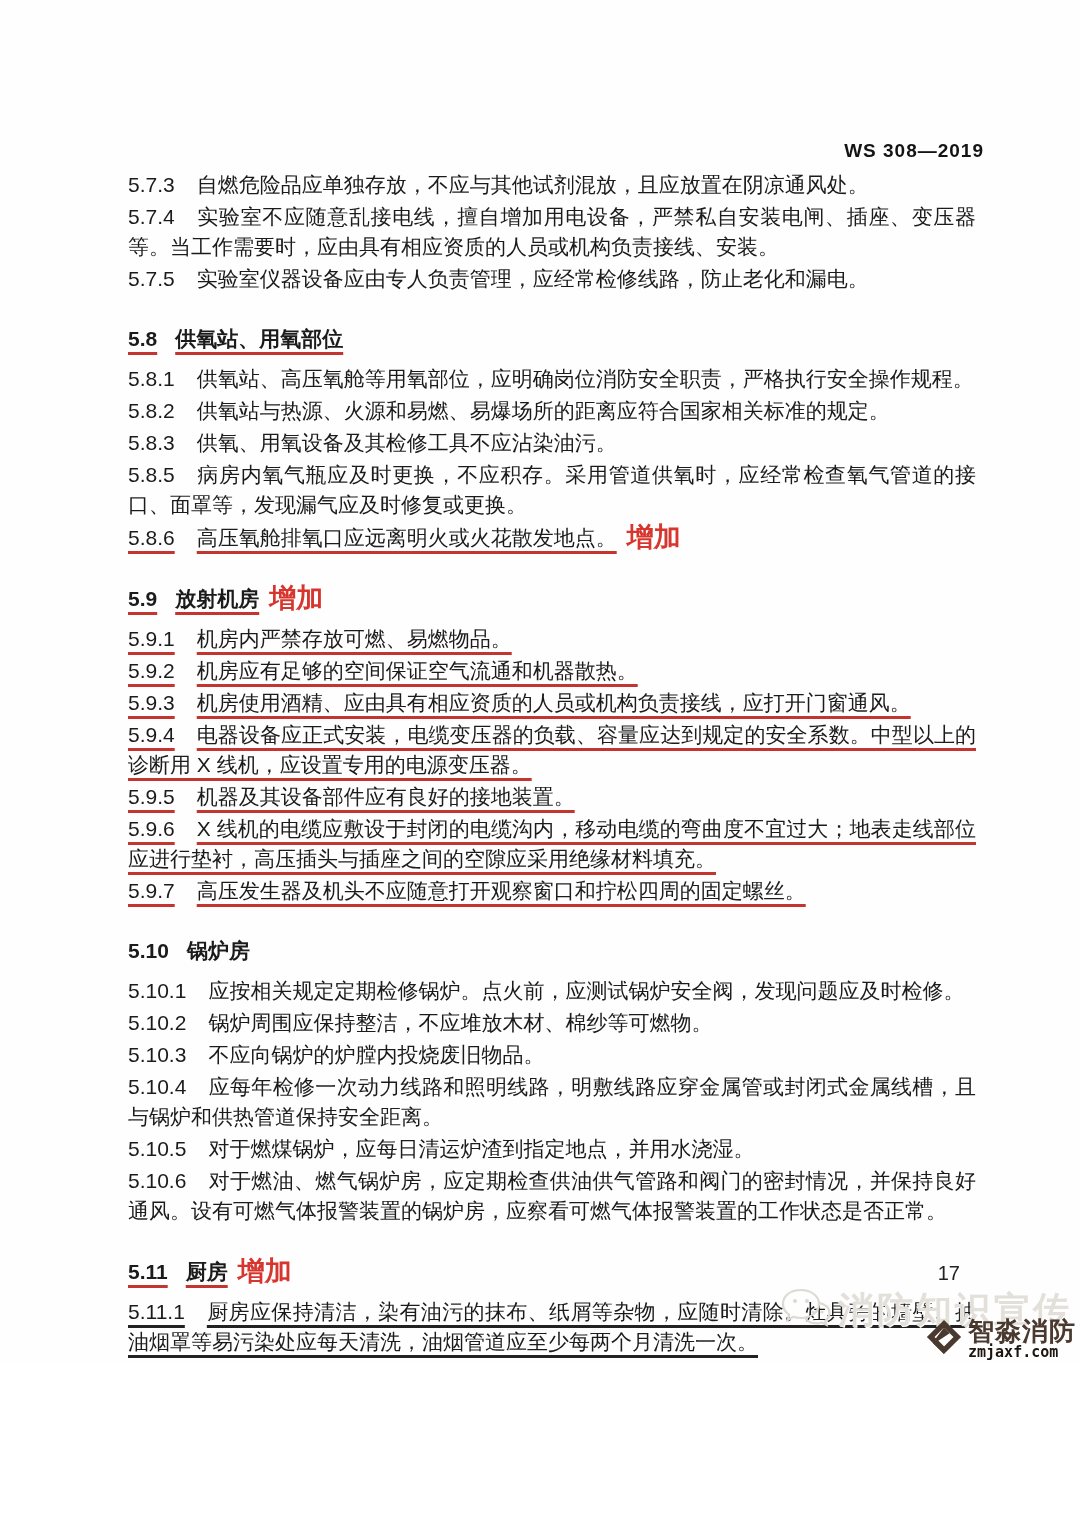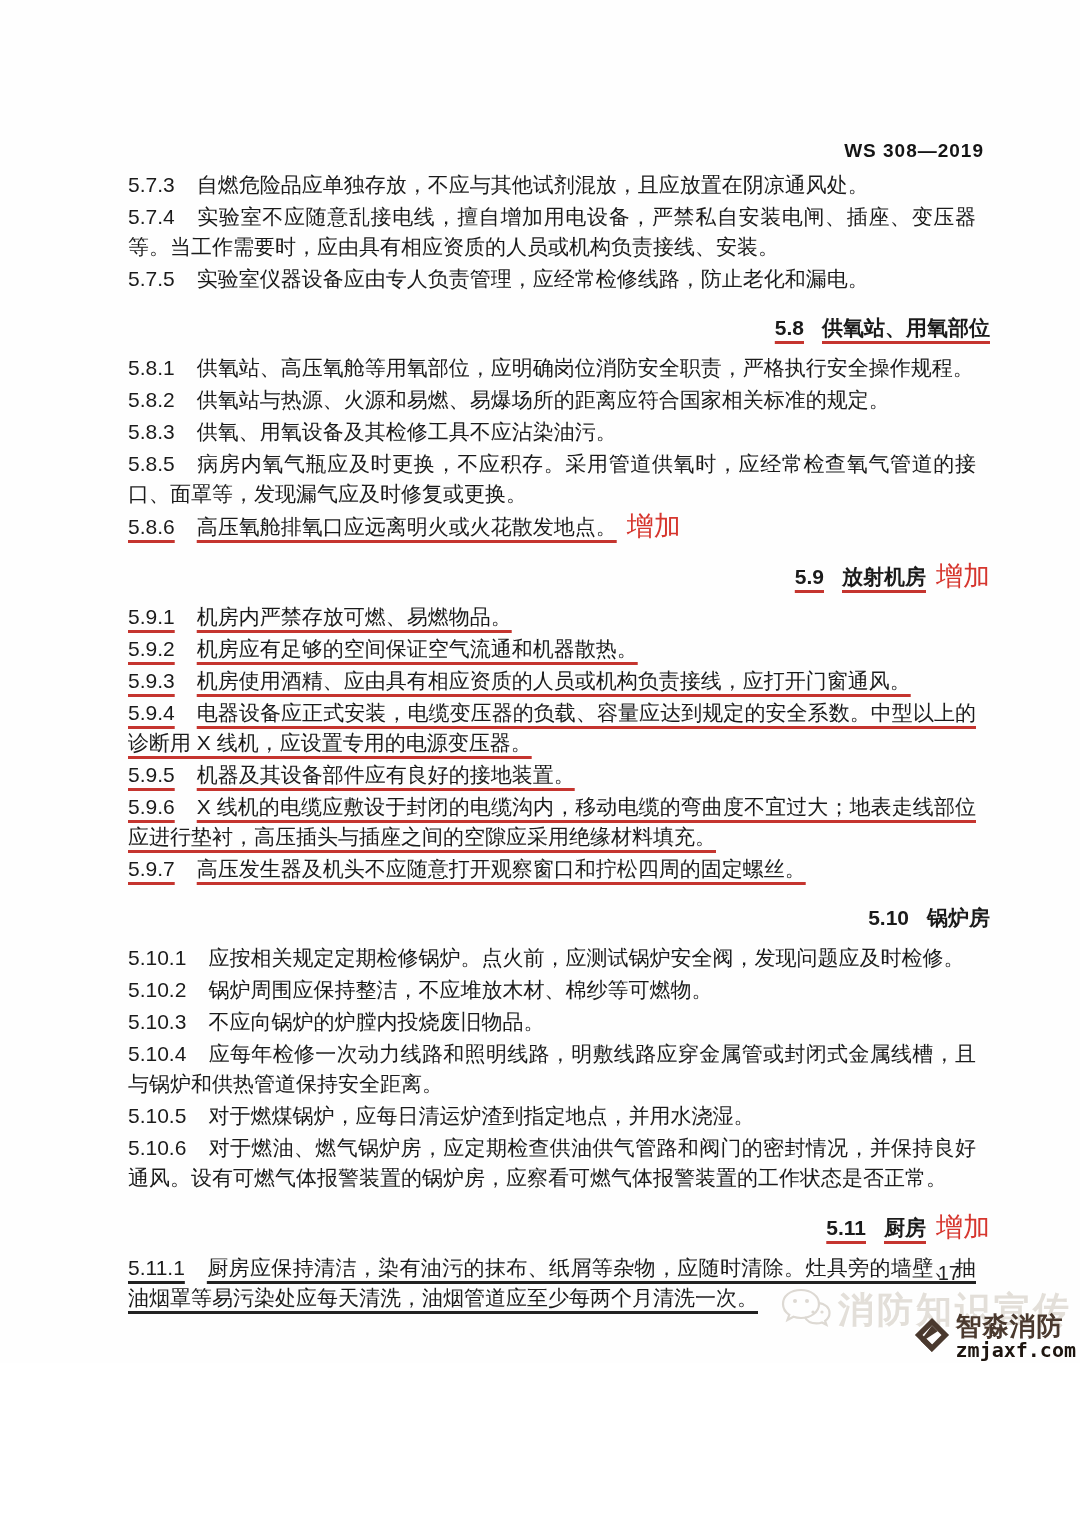--- a/index.html
+++ b/index.html
@@ -21,43 +21,42 @@
     position:absolute;top:170px;left:128px;width:862px;
   }
   .para{
     font-size:21px;line-height:30px;
     text-align:justify;
     margin:0 14px 2px 0;
   }
   .heading{
     font-size:21px;line-height:30px;
     font-weight:bold;
-    margin:19px 0 10px 0;
-    text-align:right;
+    margin:30px 0 10px 0;
   }
   .num{padding-right:22px;white-space:nowrap;}
   .heading .num{padding-right:18px;}
   .ul-none{text-decoration:none;}
   .ul-red{
     text-decoration:underline;
     text-decoration-color:var(--underline-red);
     text-decoration-thickness:2.5px;
     text-underline-offset:6px;
   }
   .ul-black{
     text-decoration:underline;
     text-decoration-color:#222222;
     text-decoration-thickness:2.5px;
     text-underline-offset:6px;
   }
   .added{
     color:var(--accent-red);
     font-size:27px;
     margin-left:10px;
-    font-weight:normal;
+    font-weight:bold;
     text-decoration:none;
     vertical-align:-1px;
     white-space:nowrap;
   }
   .page-num{
     position:absolute;
     right:120px;bottom:78px;
     font-size:20px;color:#222222;
   }
   .watermark{
@@ -80,21 +79,21 @@
     display:flex;align-items:center;
     background:transparent;
   }
   .logo-icon{margin-right:5px;}
   .logo-text{display:flex;flex-direction:column;line-height:1.05;}
   .logo-name{
     font-size:26px;font-weight:bold;color:var(--logo-brown);
     letter-spacing:1px;
   }
   .logo-site{
-    font-size:20px;font-weight:bold;color:#1d150f;
+    font-size:15px;font-weight:bold;color:#1d150f;
     font-family:"DejaVu Sans Mono",monospace;
   }
 </style>
 </head>
 <body>
 
 <div class="page">
 
   <div class="header">
     <span>WS 308—2019</span>

